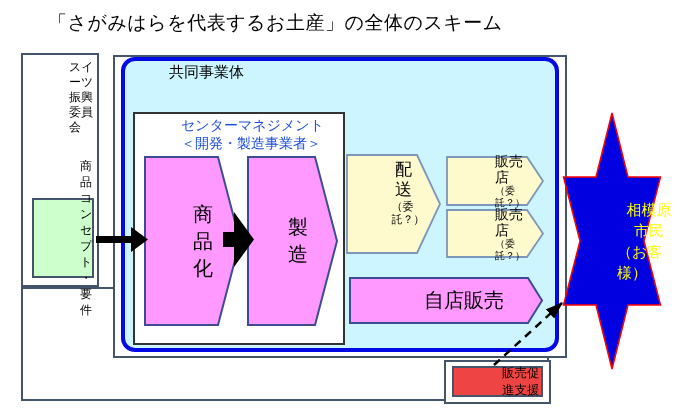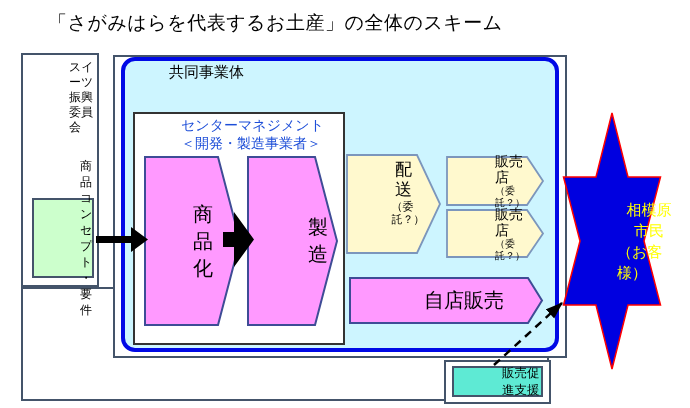--- a/index.html
+++ b/index.html
@@ -13,30 +13,30 @@
   #committee-box{left:21px;top:53px;width:78px;height:234px;}
   #committee-label{left:21px;top:60px;width:78px;font-size:12px;line-height:15px;}
   #outer-rect{left:21px;top:287px;width:528px;height:114px;}
   #jv-container{left:113px;top:55px;width:454px;height:303px;}
   #blue-box{left:121px;top:57px;width:438px;height:295px;background:#CDF5FF;border:4px solid #0009E6;border-radius:14px;}
   #jv-label{left:121px;top:63px;width:438px;font-size:15px;}
   #mgmt-box{left:133px;top:112px;width:212px;height:233px;background:#ffffff;border:2px solid #333333;}
   #mgmt-heading{left:133px;top:116px;width:229px;font-size:14px;line-height:18px;color:#1d4ed8;}
   #svg-layer{left:0;top:0;width:690px;height:408px;pointer-events:none;}
   #p1-label{left:145px;top:157px;width:77px;height:168px;font-size:20px;}
-  #p2-label{left:260px;top:157px;width:71px;height:168px;font-size:20px;}
+  #p2-label{left:240px;top:157px;width:71px;height:168px;font-size:20px;}
   #delivery-label{left:347px;top:155px;width:74px;height:75px;}
   #store1-label{left:447px;top:157px;width:82px;height:48px;}
   #store2-label{left:447px;top:210px;width:82px;height:47px;}
   #ownstore-label{left:350px;top:278px;width:180px;height:45px;font-size:20px;}
   #star-label{left:556px;top:178px;width:112px;height:126px;font-size:15px;line-height:21px;color:#FFFF00;margin-left:13px;}
   #concept-box{left:32px;top:198px;width:62px;height:80px;background:#CCFFCC;border:2px solid #44546A;}
   #concept-label{left:32px;top:198px;width:62px;height:80px;font-size:12px;line-height:16px;}
   #promo-container{left:444px;top:360px;width:107px;height:44px;}
-  #promo-box{left:452px;top:366px;width:91px;height:31px;background:#5eead4;border:2px solid #44546A;font-size:12.5px;}
+  #promo-box{left:452px;top:366px;width:91px;height:31px;background:#ef4444;border:2px solid #44546A;font-size:12.5px;}
   .big-jp{font-size:17px;line-height:20px;}
   .mid-jp{font-size:14px;line-height:16px;}
   .note-jp{font-size:11px;line-height:13px;}
   .note-sm{font-size:10px;line-height:12px;}
 </style>
 </head>
 <body>
 
 <div id="stage">
 

